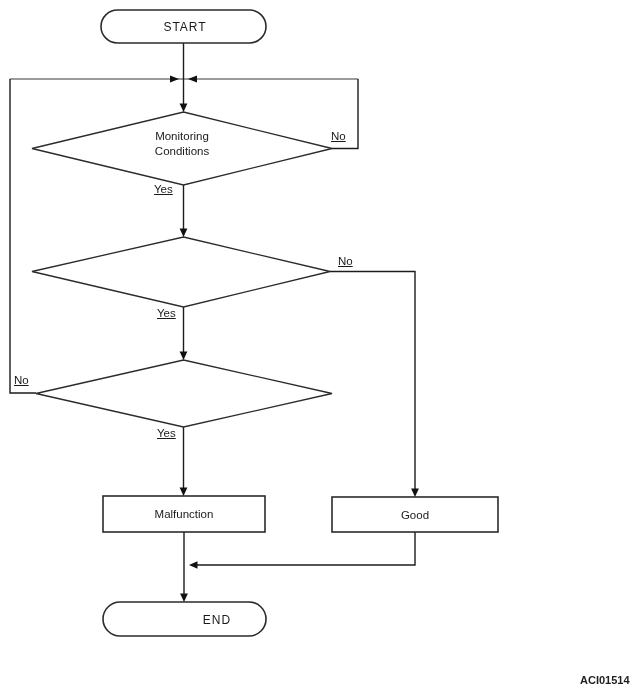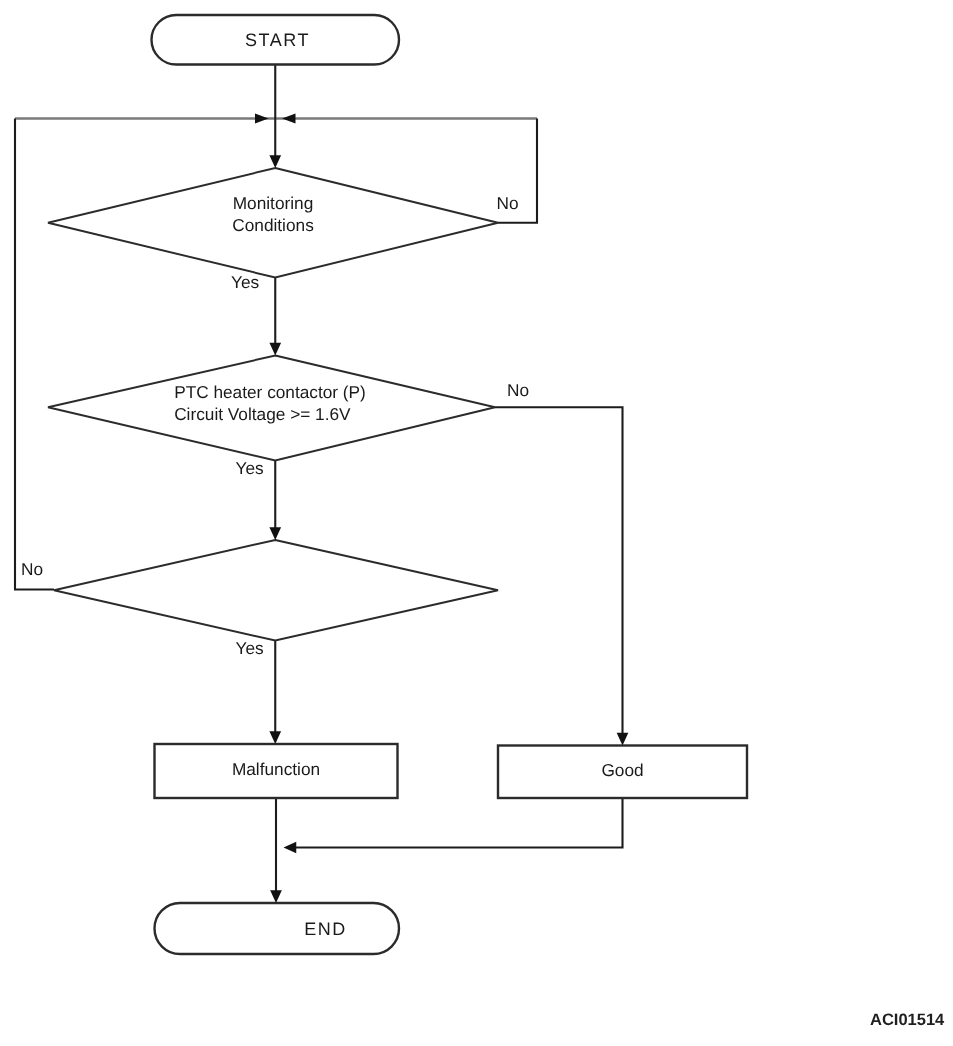--- a/index.html
+++ b/index.html
@@ -37,20 +37,21 @@
   }
   .terminator-text {
     font-size: 12px;
     letter-spacing: 1px;
   }
   .edge-lbl {
     position: absolute;
     font-size: 11.5px;
     line-height: 13px;
     color: #1a1a1a;
+    text-decoration: underline;
   }
   .fig-code {
     position: absolute;
     left: 580px;
     top: 674px;
     font-size: 11px;
     font-weight: bold;
     color: #1f1f1f;
   }
 </style>
@@ -89,22 +90,20 @@
     <polygon points="411.1,488.5 418.9,488.5 415,497" fill="#111111"></polygon>
     <polygon points="197.5,561.2 197.5,568.8 189,565" fill="#111111"></polygon>
     <polygon points="180.1,593.5 187.9,593.5 184,602" fill="#111111"></polygon>
   </svg>
 
   <div class="lbl center terminator-text" style="left:185px; top:27px;">START</div>
 
   <div class="lbl center" style="left:182px; top:144px;">Monitoring
 Conditions</div>
 
-  <div class="lbl center ta-left" style="left:180px; top:270px;">PTC heater contactor (P)
-Circuit Voltage &gt;= 1.6V</div>
 
 
   <div class="lbl center" style="left:184px; top:514px;">Malfunction</div>
 
   <div class="lbl center" style="left:415px; top:515px;">Good</div>
 
   <div class="lbl center terminator-text" style="left:185px; top:620px;margin-left:32px;">END</div>
 
   <div class="edge-lbl" style="left:331px; top:130px;">No</div>
 

